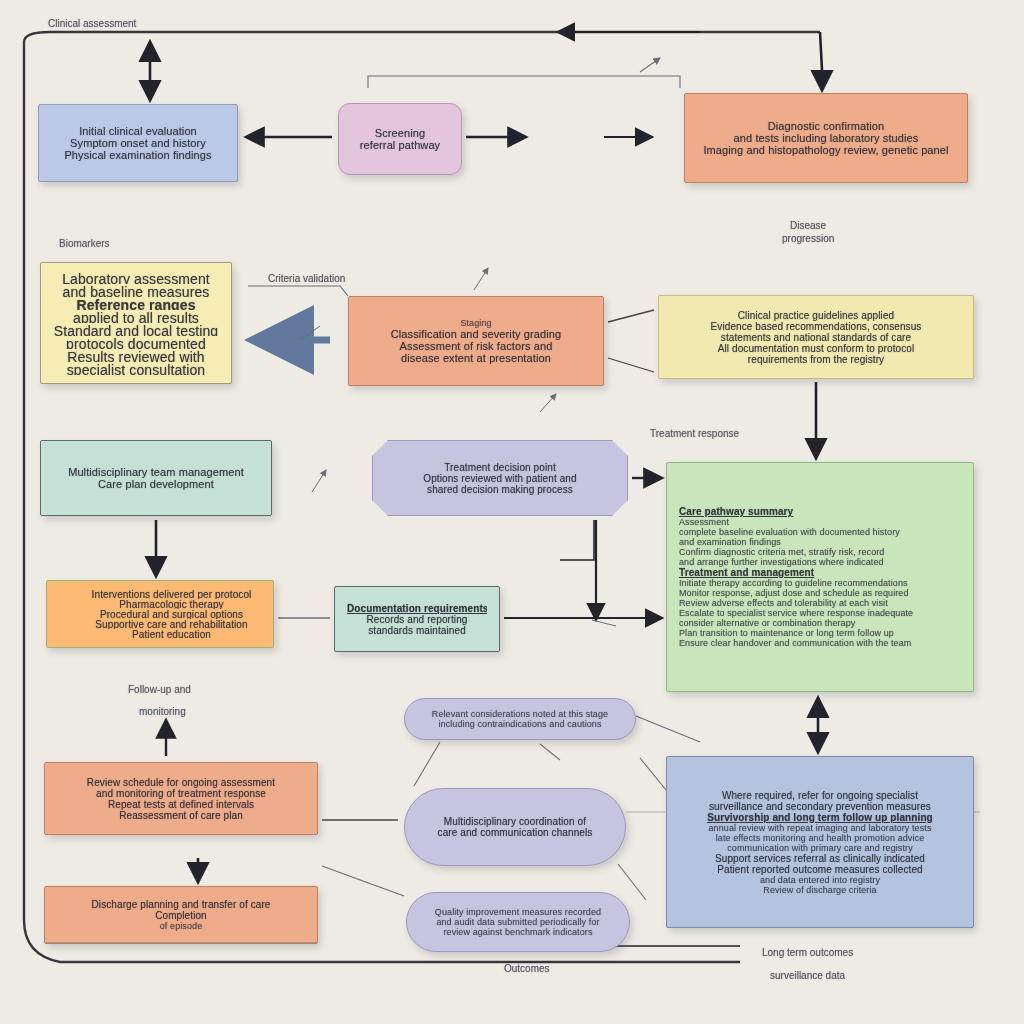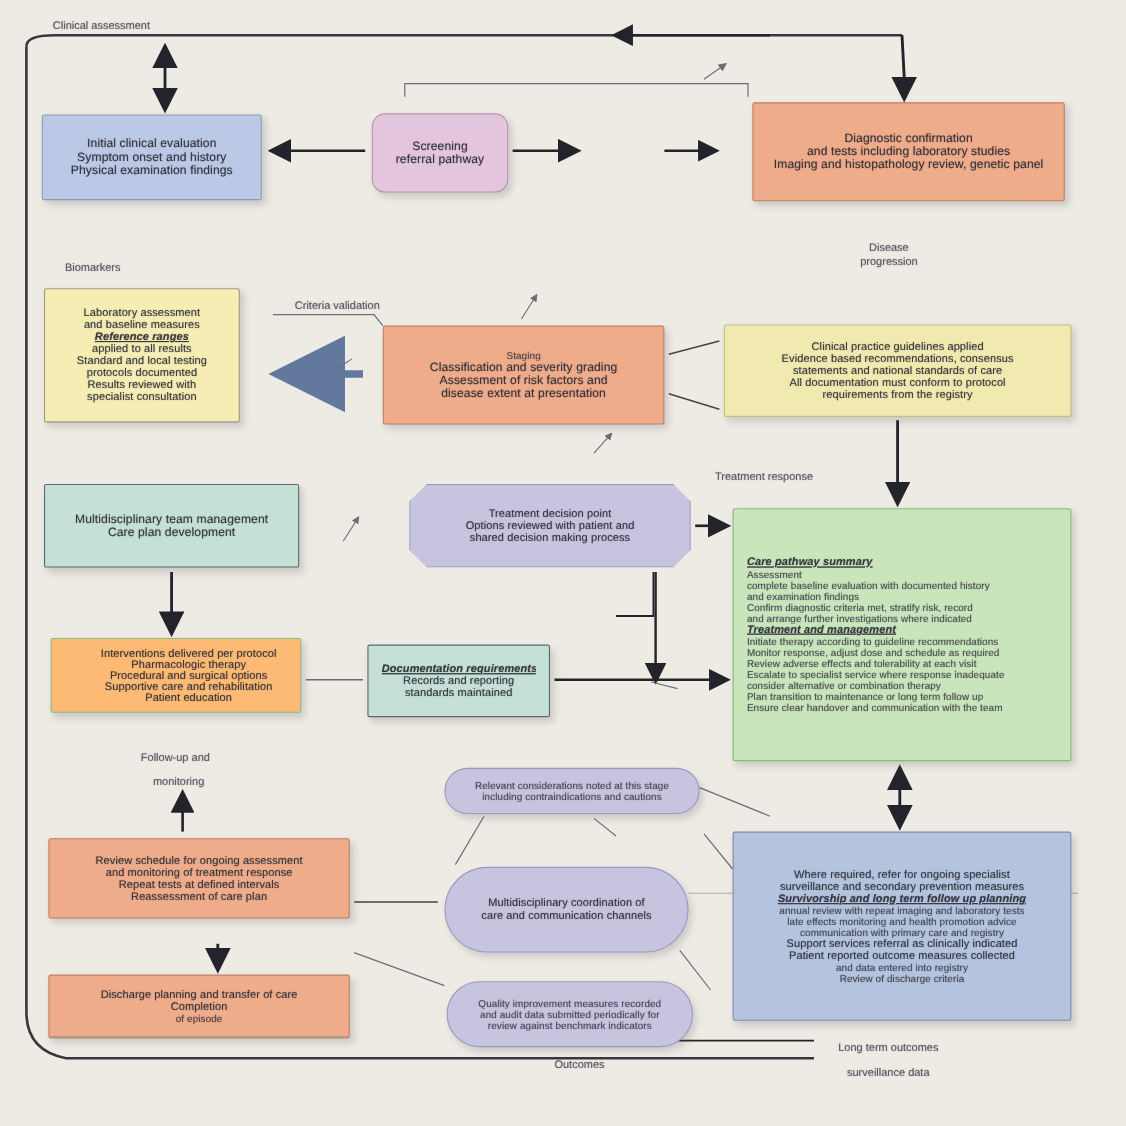--- a/index.html
+++ b/index.html
@@ -42,21 +42,20 @@
     
     filter: blur(0.65px);
     text-shadow: 0 0 1.2px rgba(40,40,55,0.55);
     letter-spacing: 0.1px;
     opacity: 0.92;
   }
   .node .line.hdr {
     font-weight: bold;
     text-decoration: underline;
     text-decoration-thickness: 1px;
-    font-style: italic;
   }
   .node .line.small { font-size: 9px; opacity: 0.8; }
   .label {
     position: absolute;
     font-size: 10px;
     color: #5a5a66;
     filter: blur(0.7px);
     text-shadow: 0 0 1.2px rgba(60,60,80,0.5);
     white-space: nowrap;
   }
@@ -200,21 +199,21 @@
       </div>
       <div class="node shadowed rounded" style="left: 338px; top: 103px; width: 124px; height: 72px; font-size: 11px; background: rgb(227, 198, 221); border: 1.4px solid rgb(183, 149, 178);">
         <span class="line ">Screening</span>
         <span class="line ">referral pathway</span>
       </div>
       <div class="node shadowed rect" style="left: 684px; top: 93px; width: 284px; height: 90px; font-size: 11px; background: rgb(238, 172, 139); border: 1.4px solid rgb(192, 127, 95);">
         <span class="line ">Diagnostic confirmation</span>
         <span class="line ">and tests including laboratory studies</span>
         <span class="line ">Imaging and histopathology review, genetic panel</span>
       </div>
-      <div class="node shadowed note stack" style="left: 40px; top: 262px; width: 178px; height: 122px; font-size: 10px; background: rgb(245, 237, 180); border: 1.4px solid rgba(90, 90, 95, 0.55);">
+      <div class="node shadowed note stack" style="left: 40px; top: 262px; width: 192px; height: 122px; font-size: 14px; background: rgb(245, 237, 180); border: 1.4px solid rgba(90, 90, 95, 0.55);">
         <span class="line ">Laboratory assessment</span>
         <span class="line ">and baseline measures</span>
         <span class="line hdr">Reference ranges</span>
         <span class="line ">applied to all results</span>
         <span class="line ">Standard and local testing</span>
         <span class="line ">protocols documented</span>
         <span class="line ">Results reviewed with</span>
         <span class="line ">specialist consultation</span>
       </div>
       <div class="node shadowed rect" style="left: 348px; top: 296px; width: 256px; height: 90px; font-size: 11px; background: rgb(238, 172, 139); border: 1.4px solid rgb(192, 127, 95);">

